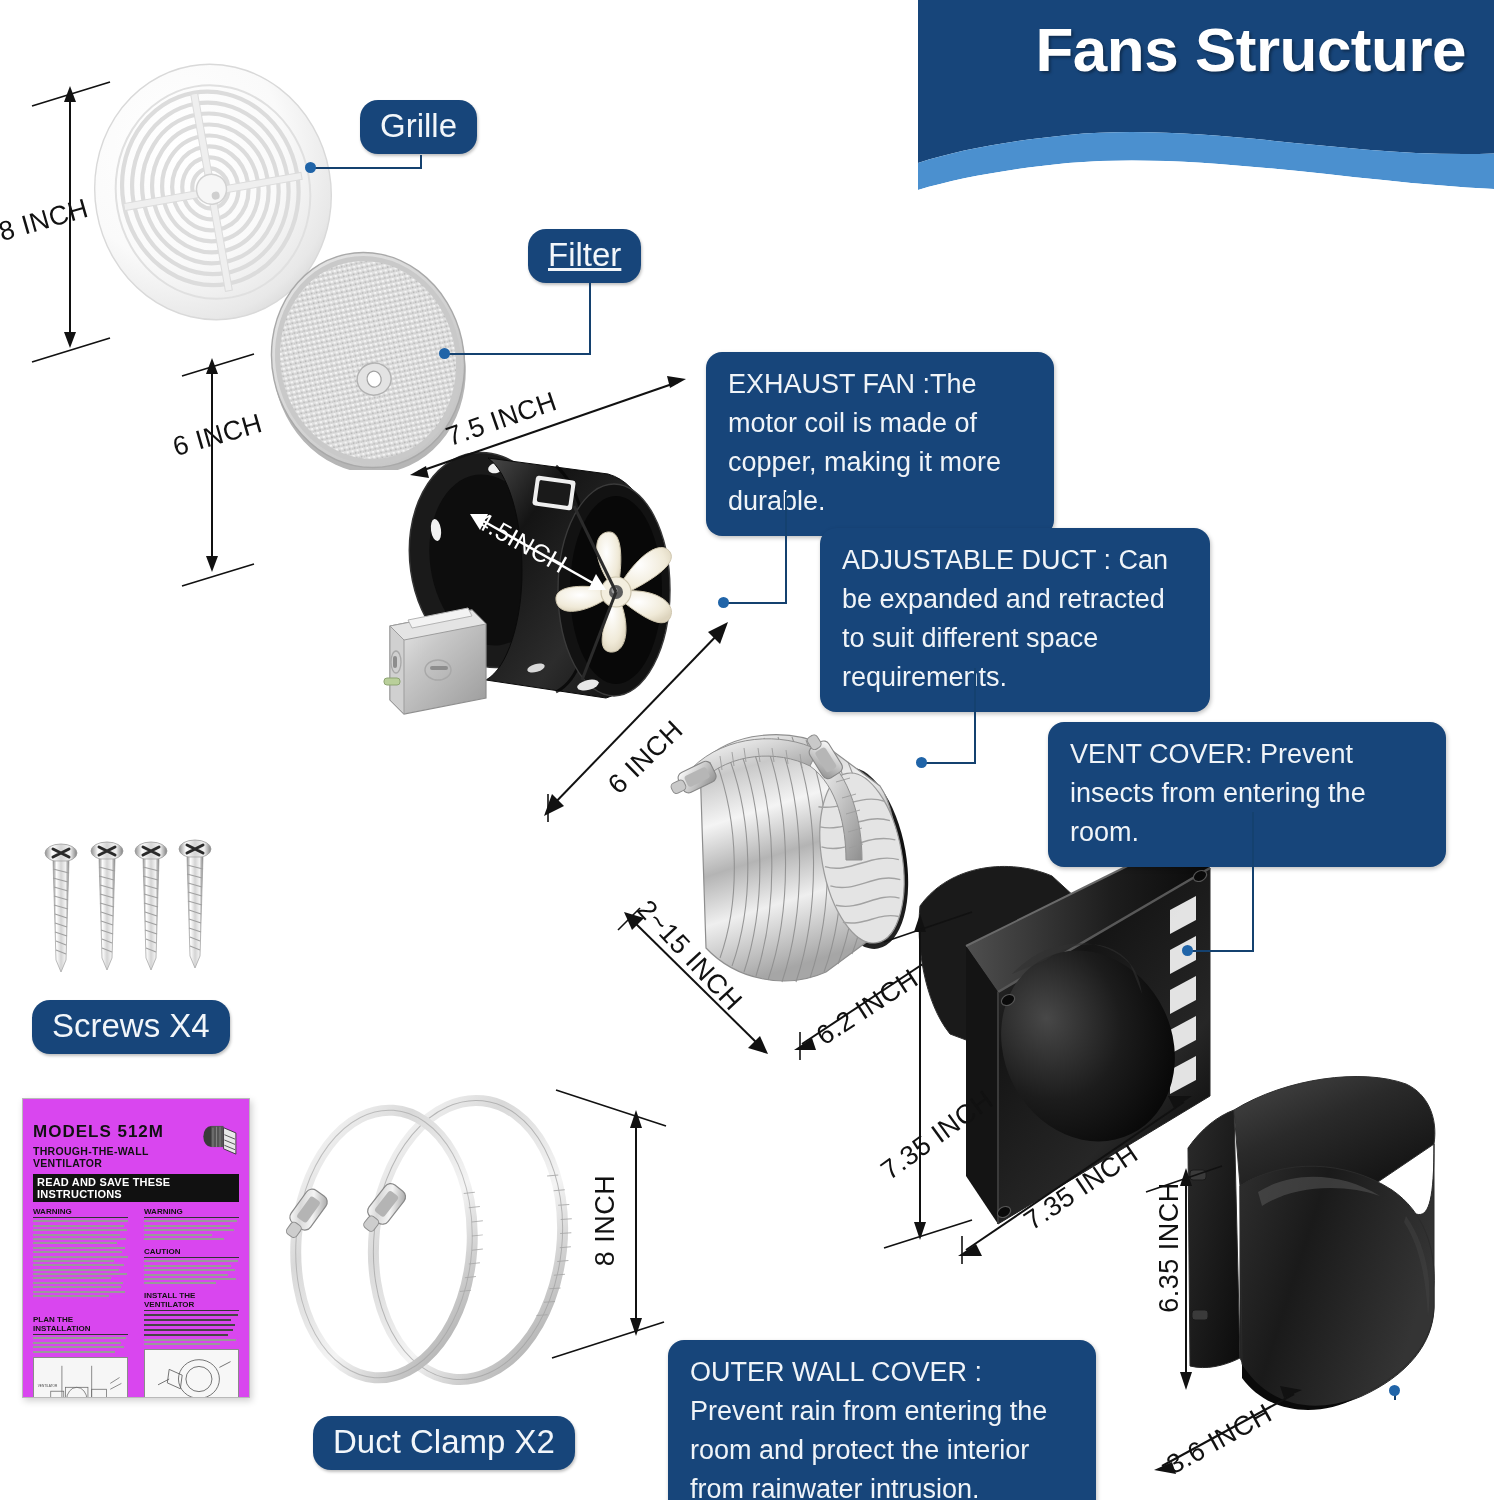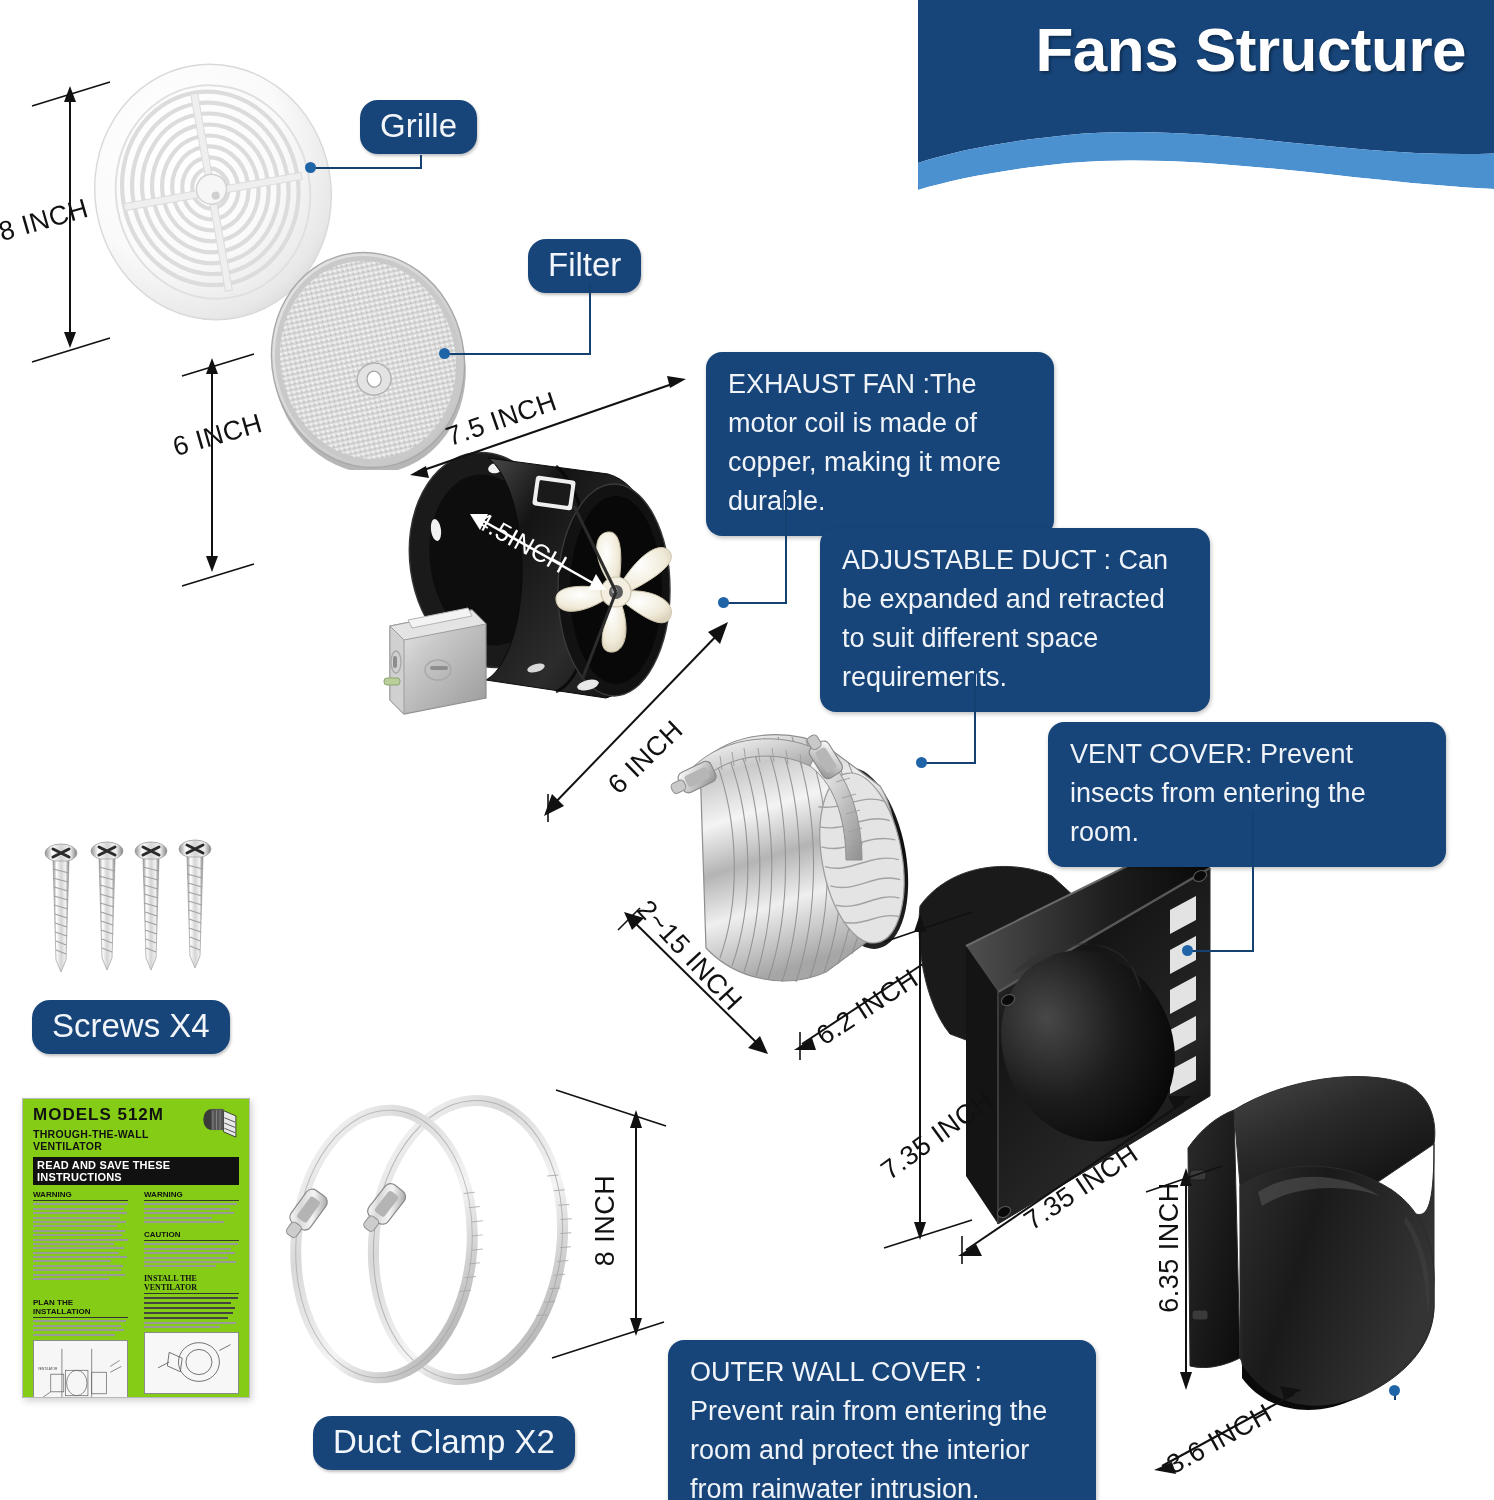--- a/index.html
+++ b/index.html
@@ -59,23 +59,23 @@
     white-space:nowrap;
     letter-spacing:0.5px;
   }
   .dim.w { color:#ffffff; font-size:25px; }
 
   
   .part { position:absolute; }
 
   
   .sheet {
-    background:#84cc16; border:1px solid #b9b9b9;
+    background:#d946ef; border:1px solid #b9b9b9;
     box-shadow:2px 3px 7px rgba(0,0,0,0.18);
-    padding:6px 10px;
+    padding:23px 10px;
     overflow:hidden;
   }
   .sheet-title { font-size:17px; font-weight:bold; letter-spacing:1px; color:#111; }
   .sheet-sub { font-size:10.5px; font-weight:bold; letter-spacing:0.3px; color:#111; margin-top:3px; }
   .sheet-band {
     background:#111; color:#fff; font-size:11px; font-weight:bold;
     padding:2px 4px; margin-top:5px; letter-spacing:0.2px;
   }
   .sheet-cols { display:flex; gap:16px; margin-top:5px; }
   .sheet-col { flex:1; }
@@ -174,21 +174,21 @@
 
   <svg style="position:absolute; left:176px; top:350px;" width="120" height="250">
     <line x1="36" y1="16" x2="36" y2="214" stroke="#111" stroke-width="2"></line>
     <polygon points="36,8 30,24 42,24" fill="#111"></polygon>
     <polygon points="36,222 30,206 42,206" fill="#111"></polygon>
     <line x1="6" y1="26" x2="78" y2="4" stroke="#111" stroke-width="1.6"></line>
     <line x1="6" y1="236" x2="78" y2="214" stroke="#111" stroke-width="1.6"></line>
   </svg>
   <div class="dim" style="left:172px; top:420px; transform:rotate(-16deg);">6 INCH</div>
 
-  <div class="pill" style="left:528px; top:239px;">Filter</div>
+  <div class="pill" style="left:528px; top:229px;text-decoration:underline;">Filter</div>
   <div class="leader v" style="left:589px; top:283px; height:72px;"></div>
   <div class="leader h" style="left:444px; top:353px; width:147px;"></div>
   <div class="dot" style="left:439px; top:348px;"></div>
 
   <div class="part" style="left:376px; top:440px; width:380px; height:330px;">
     <svg width="380" height="330" viewBox="0 0 380 330">
       <defs>
         <linearGradient id="blk" x1="0" y1="0" x2="1" y2="1">
           <stop offset="0%" stop-color="#4a4a4a"></stop>
           <stop offset="25%" stop-color="#141414"></stop>
@@ -706,21 +706,21 @@
         </div>
         <div class="sheet-h" style="margin-top:7px;">CAUTION</div>
         <div class="sheet-lines">
           <i style="width:99%"></i>
             <i style="width:92%"></i>
             <i style="width:96%"></i>
             <i style="width:88%"></i>
           <i style="width:97%"></i>
             <i style="width:76%"></i>
         </div>
-        <div class="sheet-h" style="margin-top:7px;font-family:Liberation Serif, serif;">INSTALL THE VENTILATOR</div>
+        <div class="sheet-h" style="margin-top:7px;">INSTALL THE VENTILATOR</div>
         <div class="sheet-lines">
           <i style="width:99%;height:2.6px;background:#444"></i>
           <i style="width:92%;height:2.6px;background:#444"></i>
           <i style="width:96%;height:2.6px;background:#444"></i>
           <i style="width:94%;height:2.6px;background:#444"></i>
           <i style="width:88%;height:2.6px;background:#444"></i>
           <i style="width:97%"></i>
             <i style="width:80%"></i>
         </div>
         <div class="sheet-fig2">

